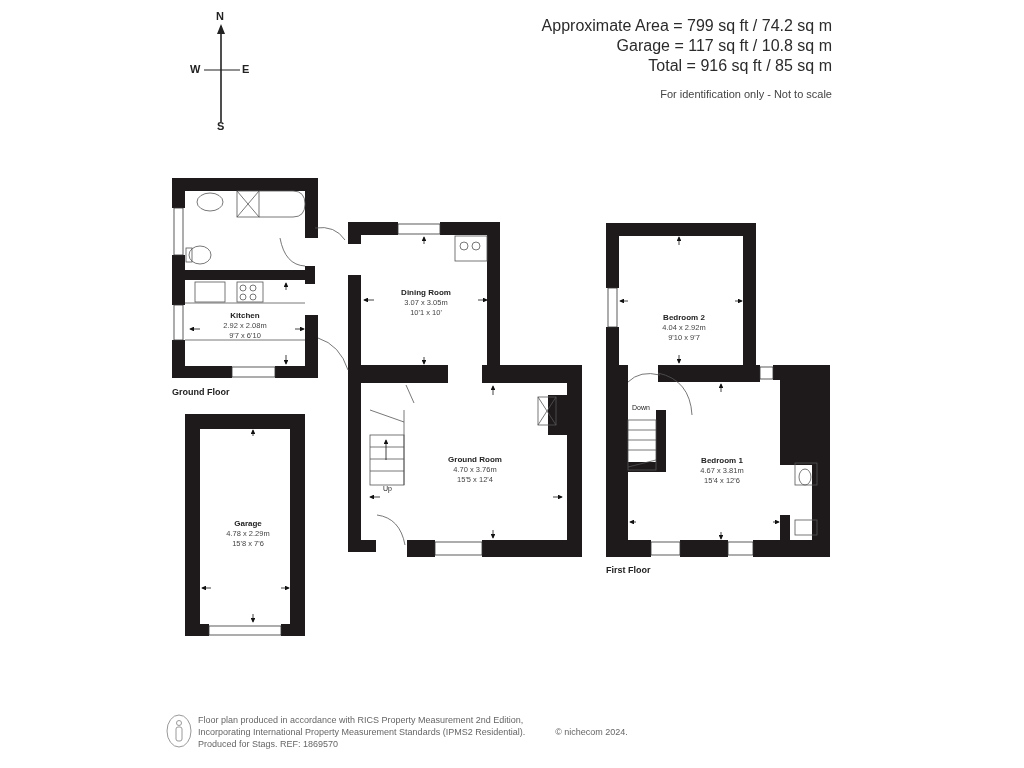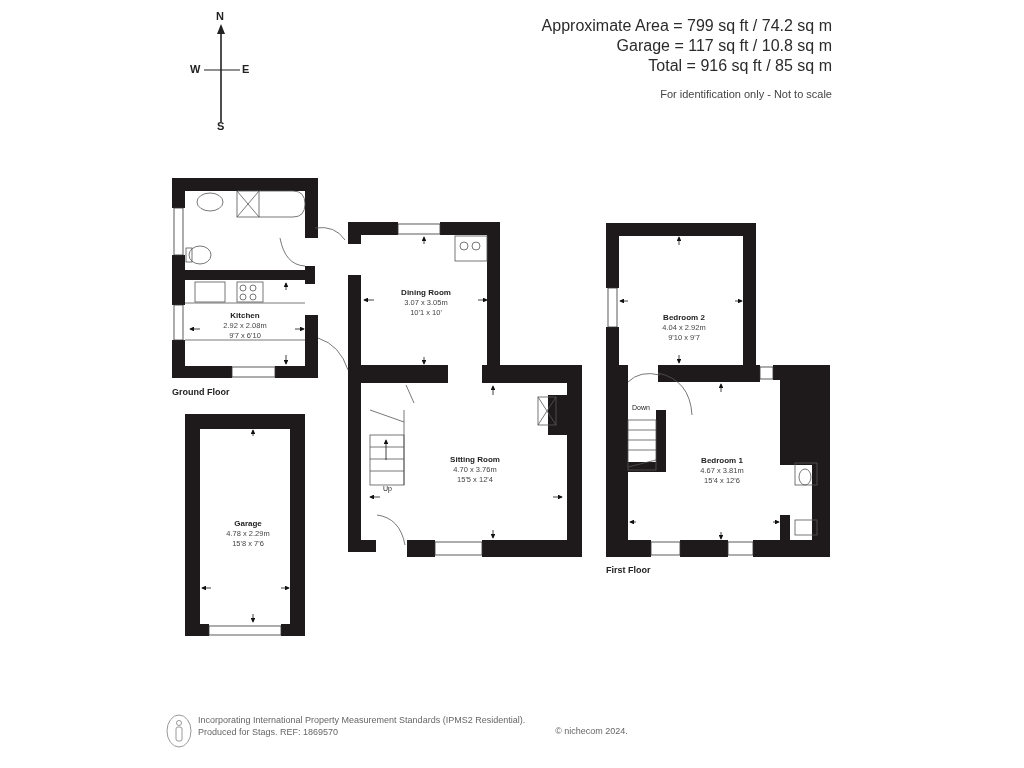--- a/index.html
+++ b/index.html
@@ -197,21 +197,21 @@
   <div class="room-name">Kitchen</div>
   <div class="room-dim">2.92 x 2.08m</div>
   <div class="room-dim">9'7 x 6'10</div>
 </div>
 <div class="room-label" style="left:426px;top:288px;">
   <div class="room-name">Dining Room</div>
   <div class="room-dim">3.07 x 3.05m</div>
   <div class="room-dim">10'1 x 10'</div>
 </div>
 <div class="room-label" style="left:475px;top:455px;">
-  <div class="room-name">Sitting Room</div>
+  <div class="room-name">Ground Room</div>
   <div class="room-dim">4.70 x 3.76m</div>
   <div class="room-dim">15'5 x 12'4</div>
 </div>
 <div class="room-label" style="left:248px;top:519px;">
   <div class="room-name">Garage</div>
   <div class="room-dim">4.78 x 2.29m</div>
   <div class="room-dim">15'8 x 7'6</div>
 </div>
 <div class="room-label" style="left:684px;top:290px;margin-top:23px;">
   <div class="room-name">Bedroom 2</div>
@@ -230,17 +230,18 @@
 <div class="floor-label" style="left:172px;top:387px;">Ground Floor</div>
 <div class="floor-label" style="left:606px;top:565px;text-align:right;">First Floor</div>
 
 <div class="footer">
   <svg width="26" height="34" viewBox="0 0 26 34">
     <ellipse cx="13" cy="17" rx="12" ry="16" fill="none" stroke="#999" stroke-width="1"></ellipse>
     <circle cx="13" cy="9" r="2.5" fill="none" stroke="#999" stroke-width="1"></circle>
     <rect x="10" y="13" width="6" height="14" rx="2" fill="none" stroke="#999" stroke-width="1"></rect>
   </svg>
   <div class="footer-text">
+    <div>Floor plan produced in accordance with RICS Property Measurement 2nd Edition,</div>
     <div>Incorporating International Property Measurement Standards (IPMS2 Residential).</div>
     <div>Produced for Stags.   REF: 1869570</div>
   </div>
   <div class="footer-copy">© nichecom 2024.</div>
 </div>
 
 </body></html>

